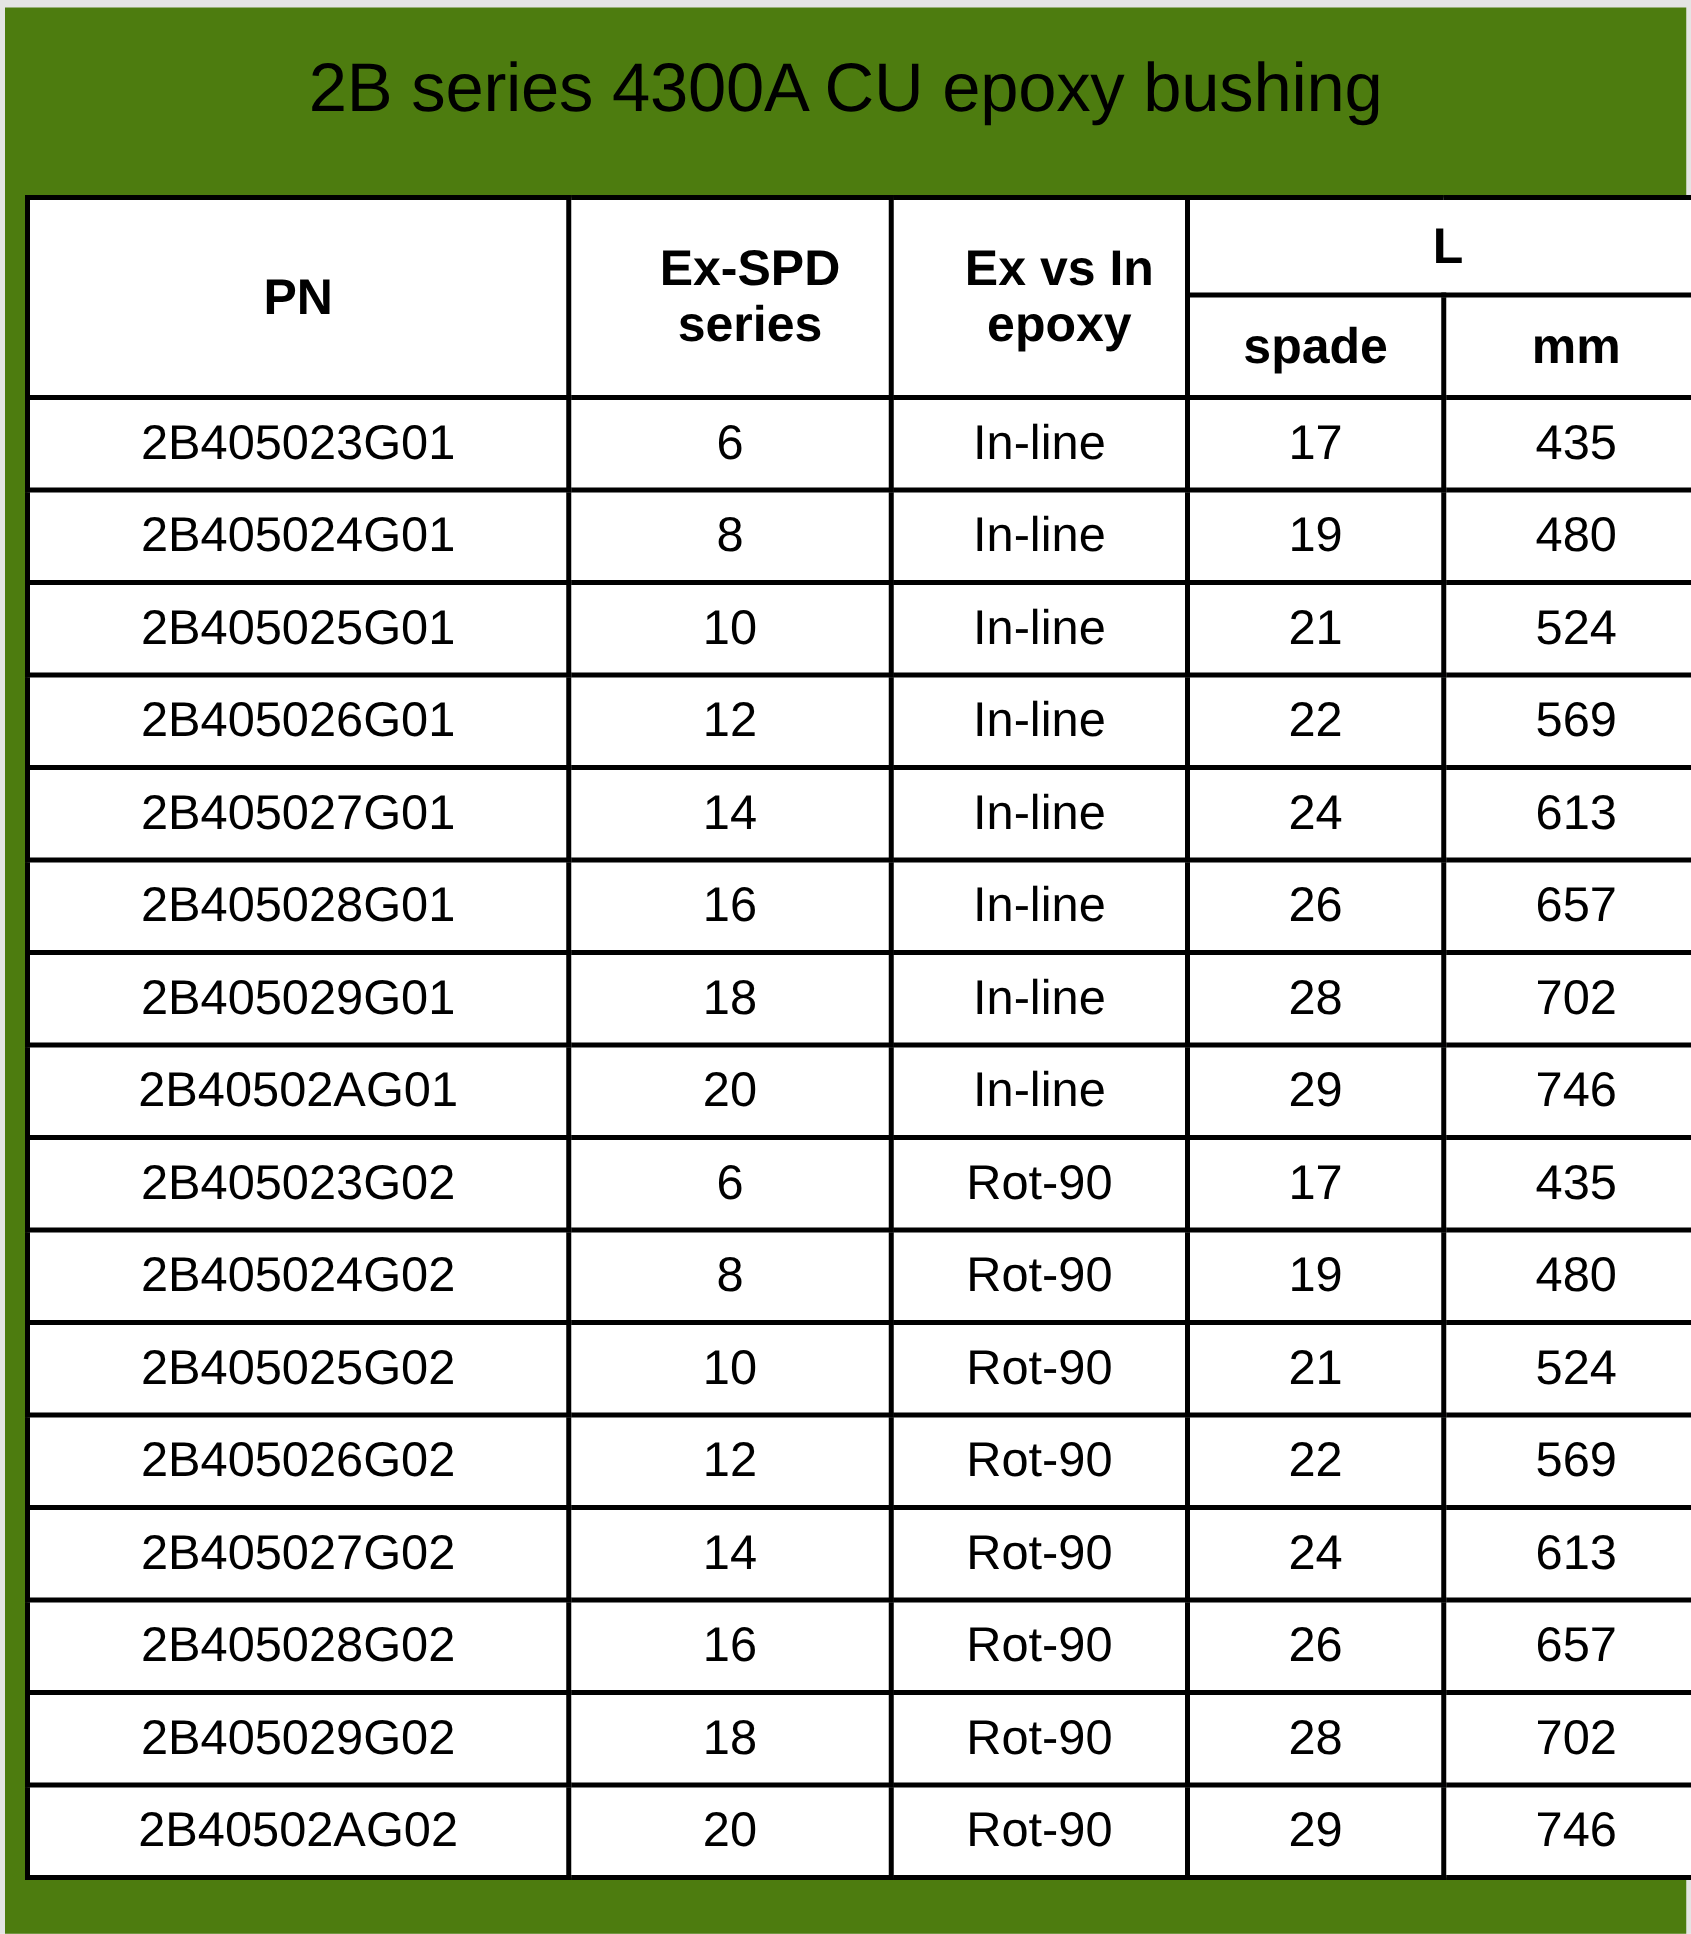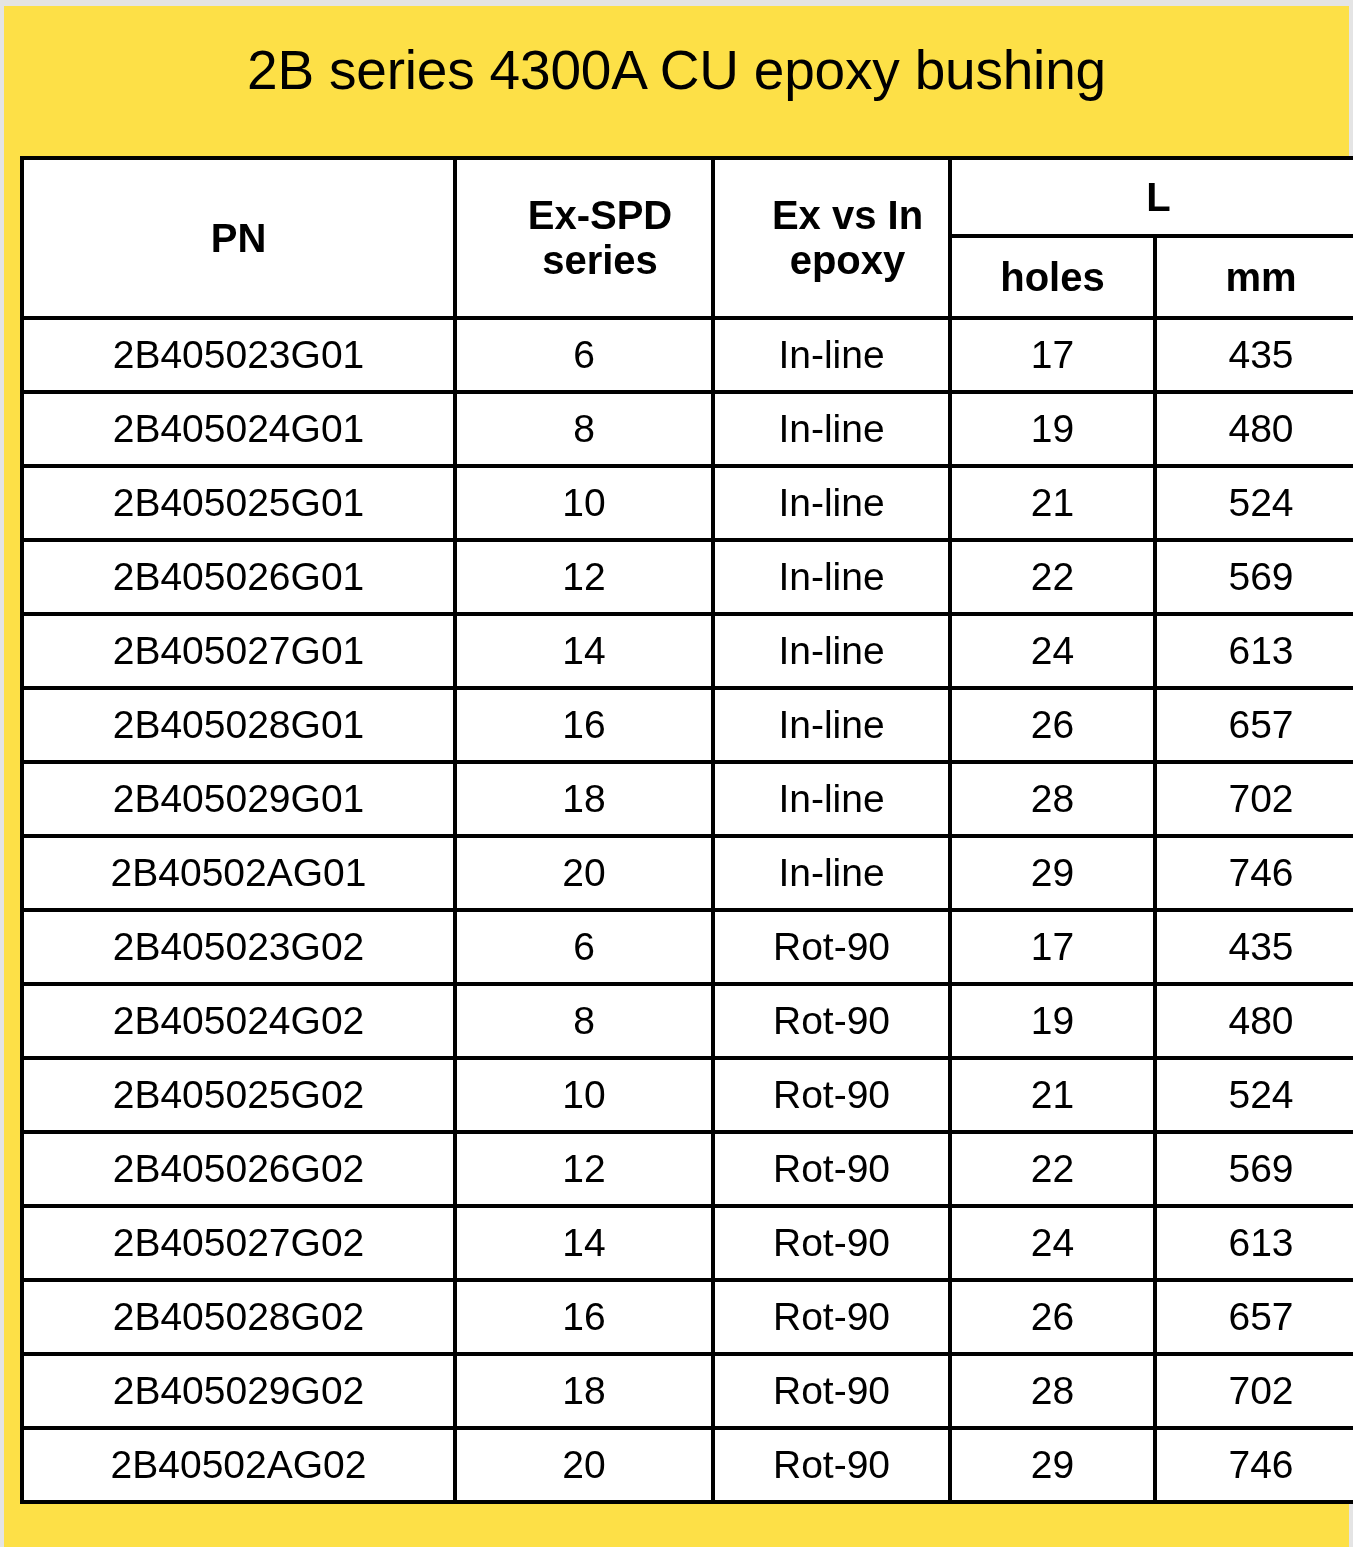--- a/index.html
+++ b/index.html
@@ -26,21 +26,21 @@
     height: 1547px;
     background: #e4e4e4;
     box-sizing: border-box;
   }
   #sheet {
     position: absolute;
     left: 4px;
     top: 6px;
     width: 1345px;
     height: 1541px;
-    background: #fde047;
+    background: #4d7c0f;
     box-sizing: border-box;
   }
 
   
   #title-area {
     position: absolute;
     left: 0;
     top: 0;
     width: 1345px;
     height: 128px;
@@ -140,21 +140,21 @@
             </th>
             <th class="h-tall" rowspan="2">
               <span class="hdr-stack">
                 <span class="l1">Ex vs In</span>
                 <span class="l2">epoxy</span>
               </span>
             </th>
             <th class="h-top" colspan="2">L</th>
           </tr>
           <tr>
-            <th class="h-sub">holes</th>
+            <th class="h-sub">spade</th>
             <th class="h-sub">mm</th>
           </tr>
         </thead>
         <tbody id="table-body">
 
         <tr class="data-row">
               <td>2B405023G01</td>
               <td>6</td>
               <td>In-line</td>
               <td>17</td>

